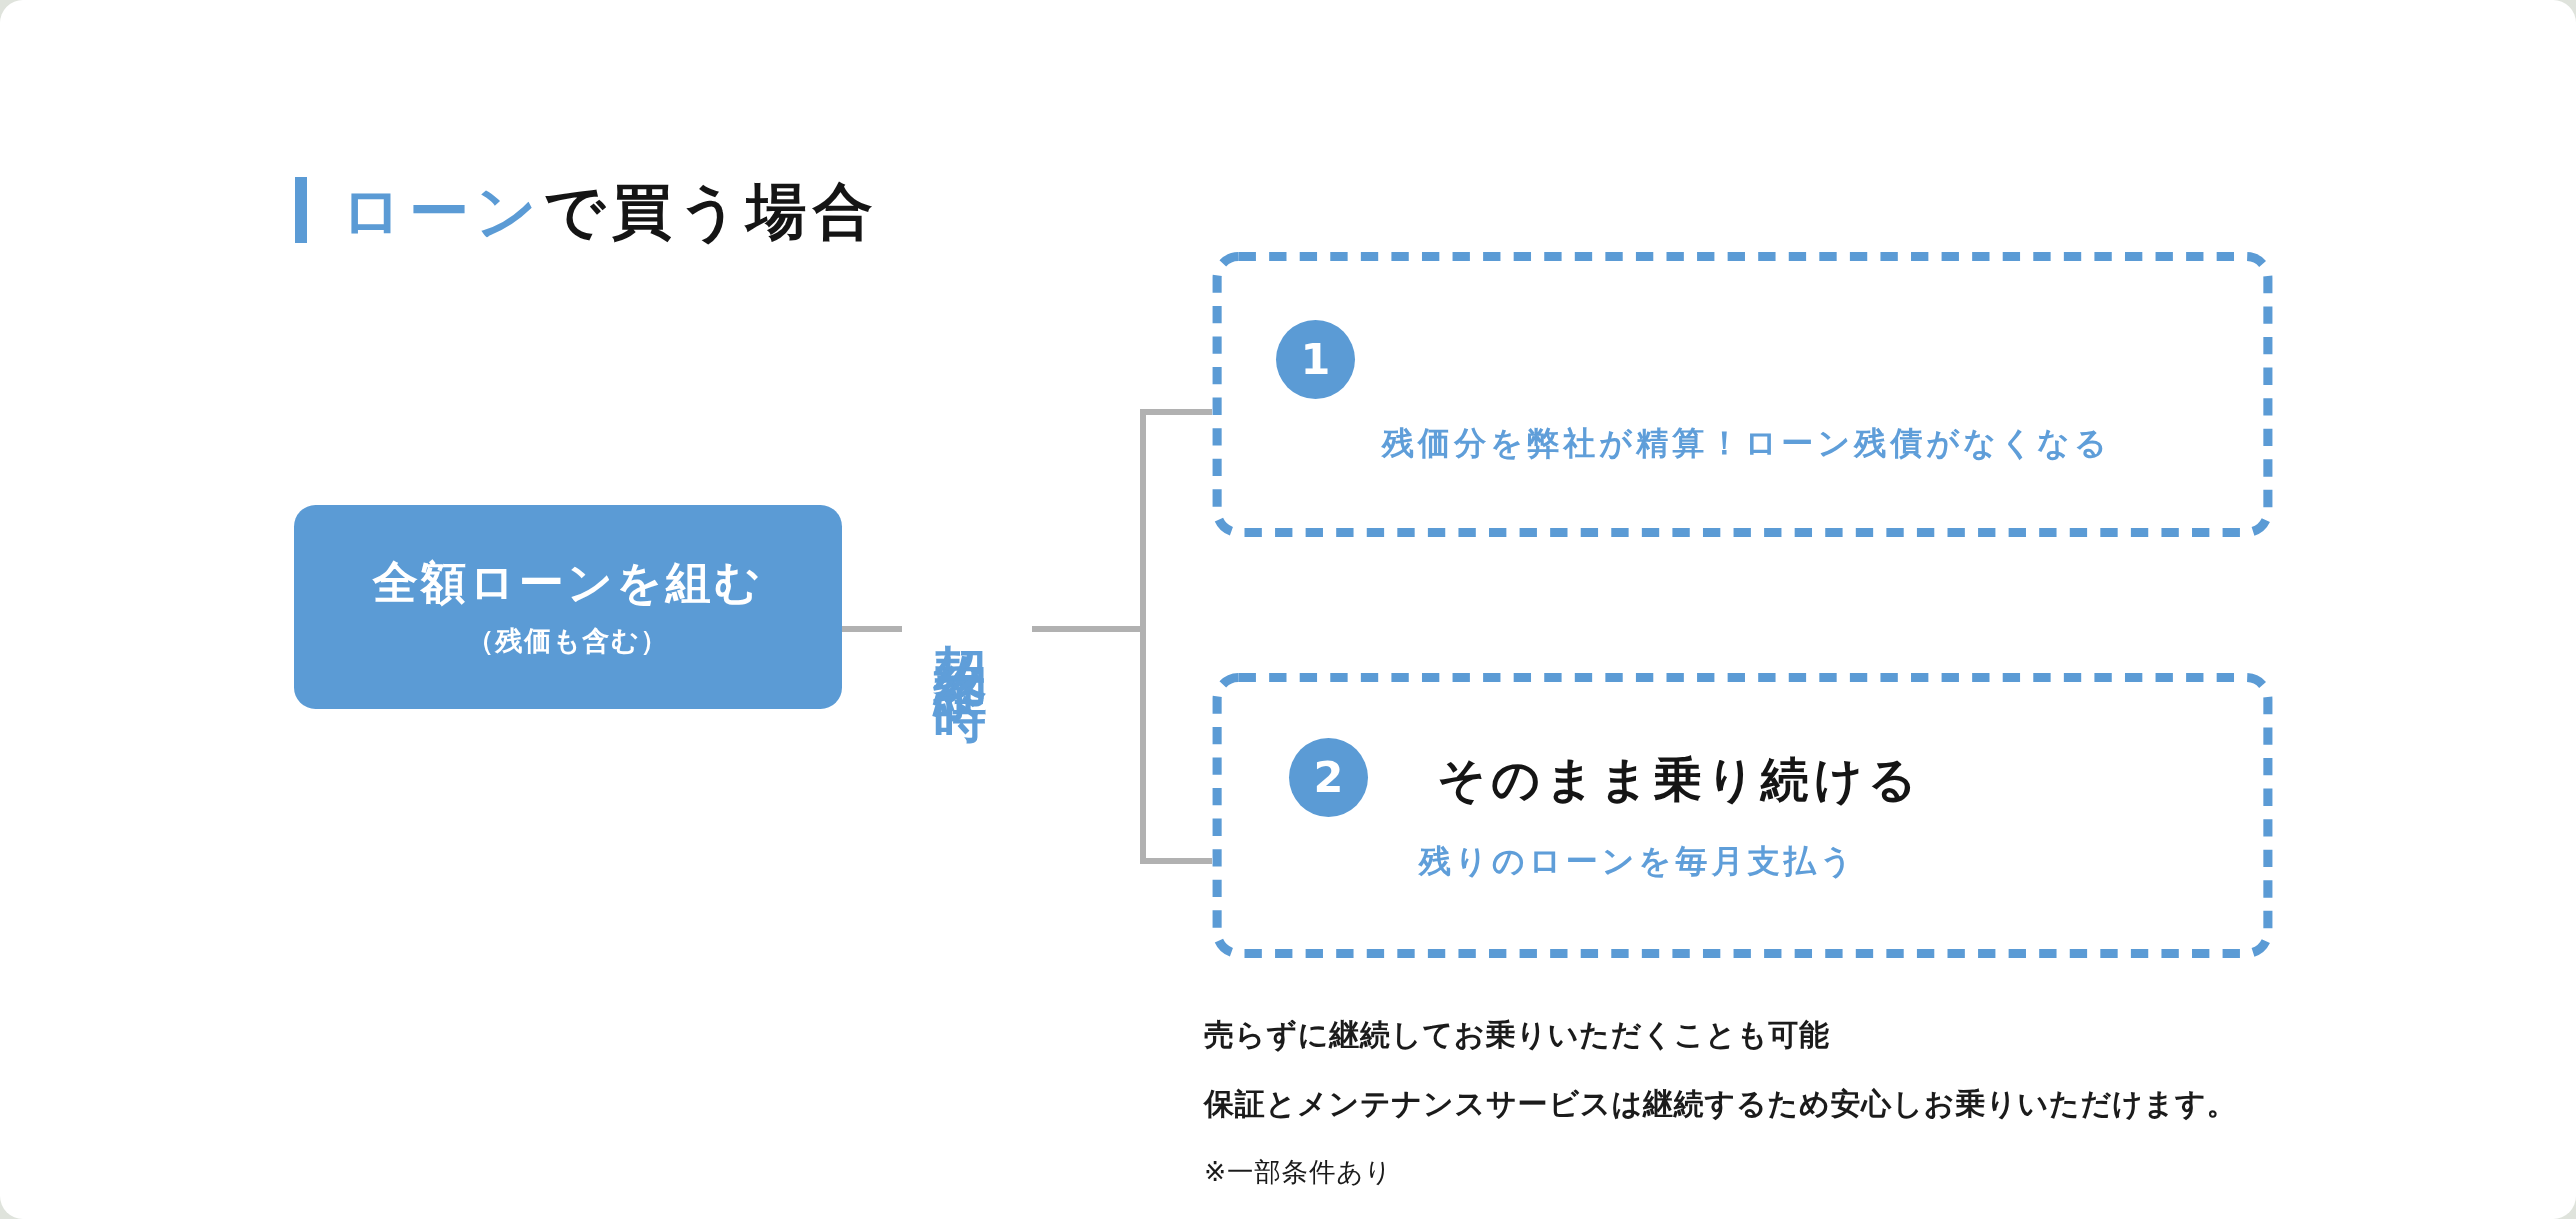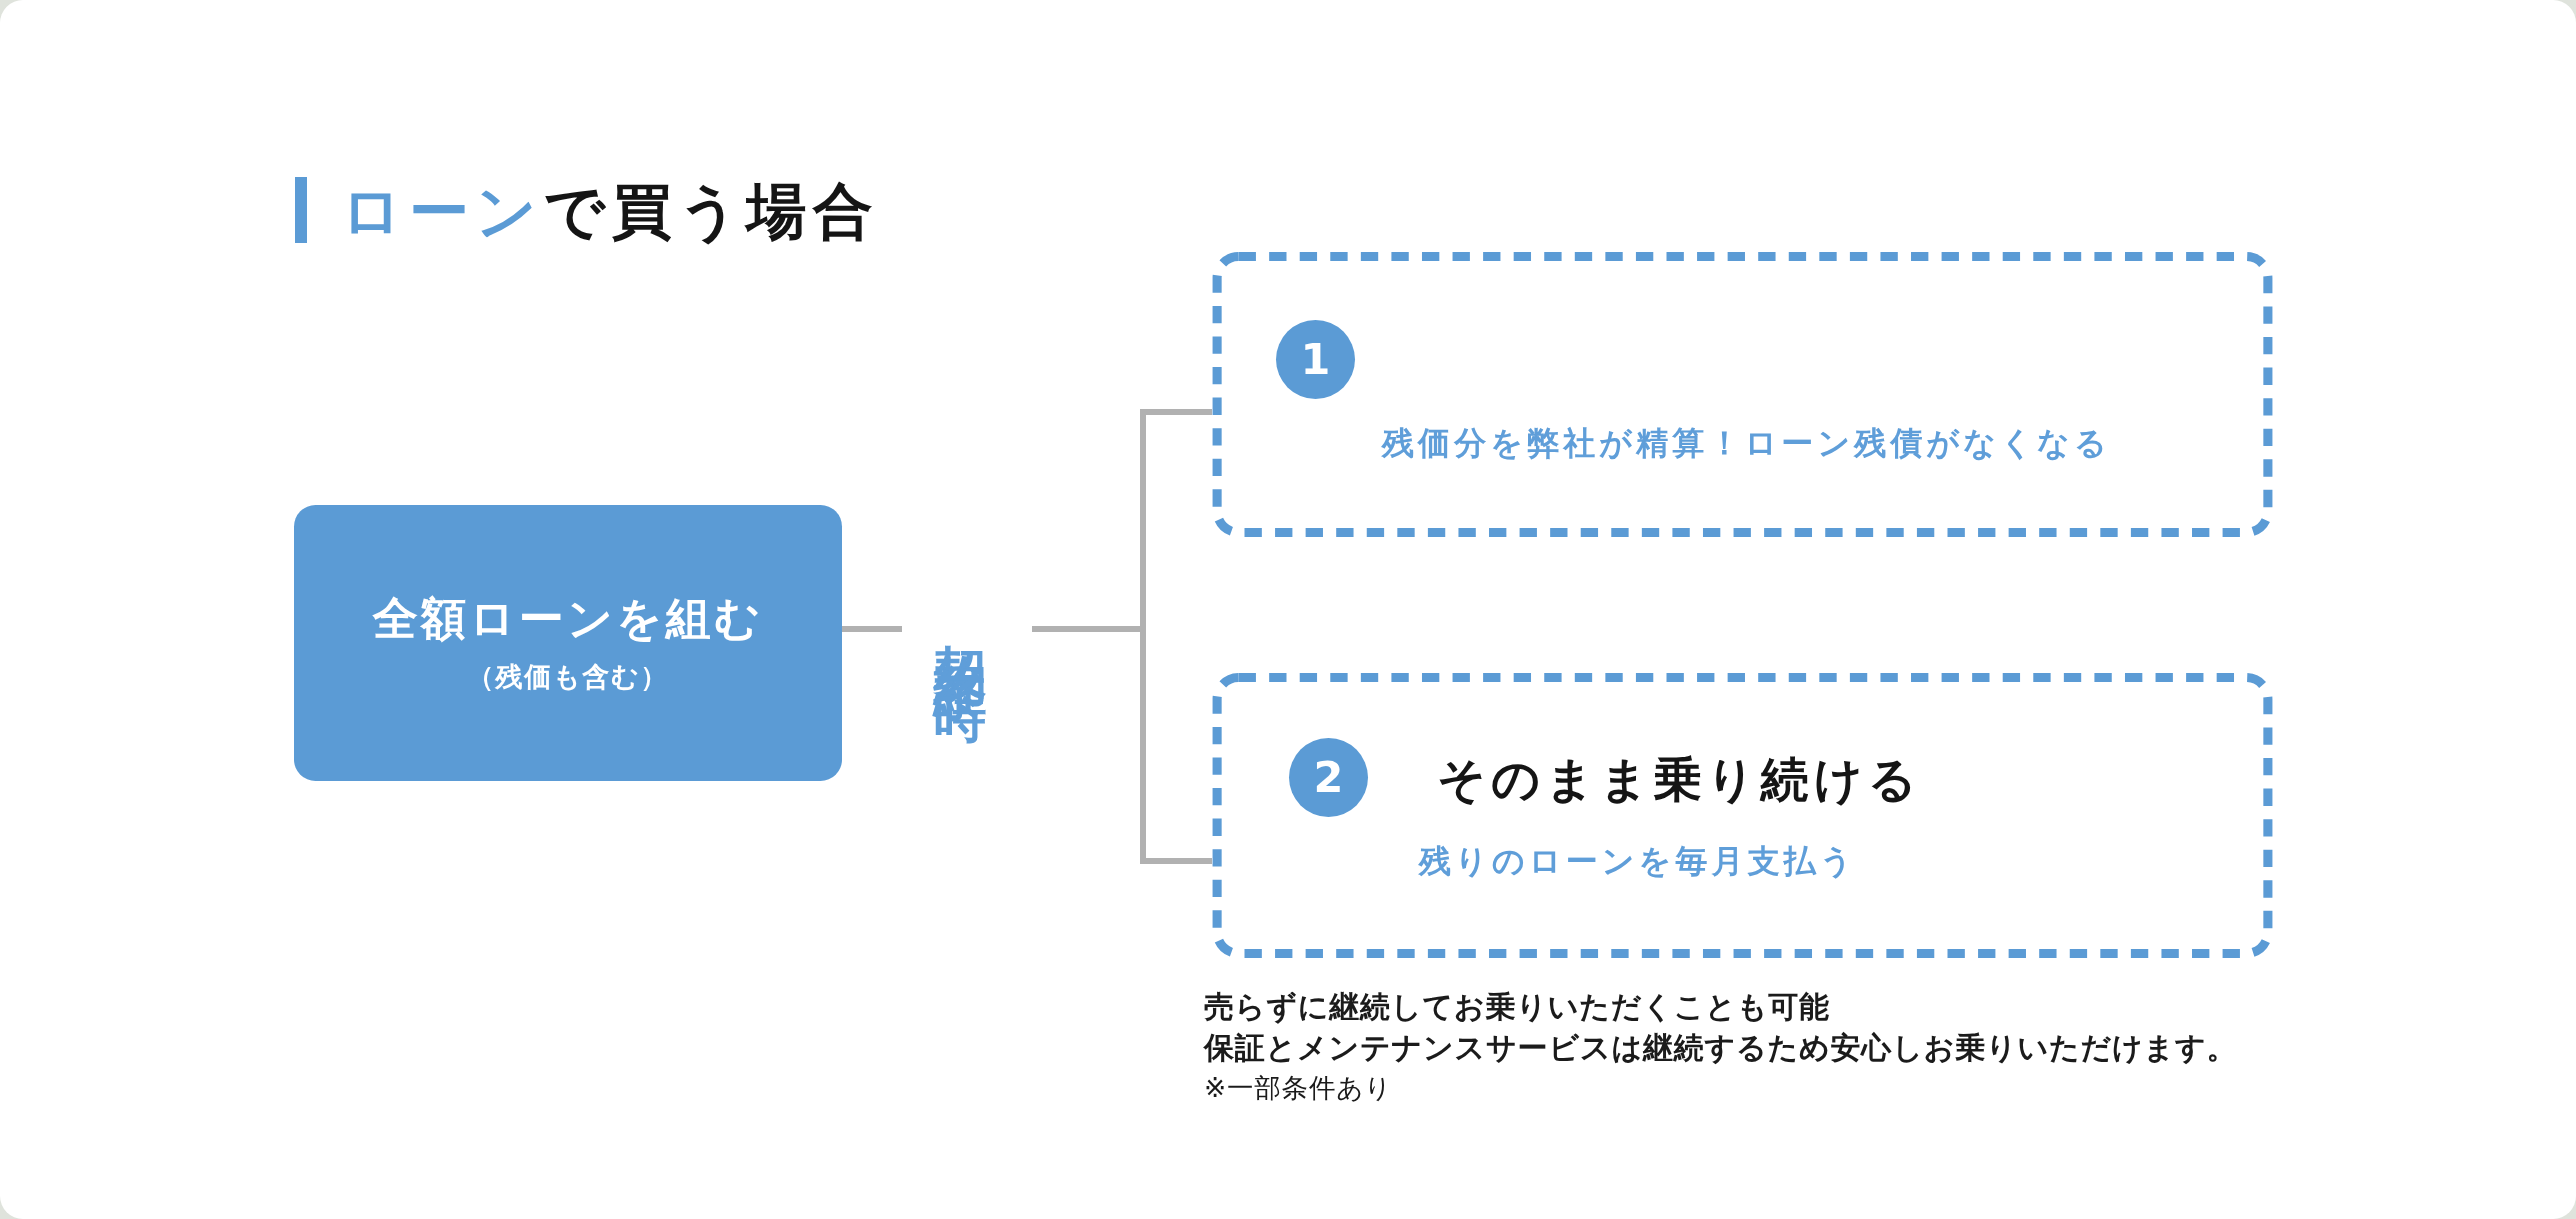--- a/index.html
+++ b/index.html
@@ -33,21 +33,21 @@
   .title-text{
     position:absolute;left:341px;top:177px;height:68px;
     display:flex;align-items:center;
     font-size:60px;font-weight:800;letter-spacing:6.6px;line-height:1;
     white-space:nowrap;
   }
   .t-blue{color:var(--blue);}
   .t-dark{color:var(--dark);text-align:right;}
   
   .root-box{
-    position:absolute;left:294px;top:505px;width:548px;height:276px;
+    position:absolute;left:294px;top:505px;width:548px;height:204px;
     background:var(--blue);border-radius:21.5px;
     display:flex;flex-direction:column;align-items:center;justify-content:center;
     color:#ffffff;text-align:center;
   }
   .root-label{font-size:45px;font-weight:800;letter-spacing:3.3px;line-height:1;white-space:nowrap;}
   .root-sublabel{font-size:27px;font-weight:700;letter-spacing:1.7px;line-height:1;margin-top:21.5px;white-space:nowrap;text-align:right;}
   
   .v-label{
     position:absolute;left:926px;top:463px;width:69px;height:334px;
     writing-mode:vertical-rl;text-orientation:upright;
@@ -84,21 +84,21 @@
   .option-2 .opt-heading{left:225px;top:73px;}
   .opt-desc{
     position:absolute;height:58px;display:flex;align-items:center;
     font-size:32px;font-weight:700;letter-spacing:4.1px;color:var(--blue-text);
     line-height:1;white-space:nowrap;
   }
   .option-1 .opt-desc{left:170px;top:162px;}
   .option-2 .opt-desc{left:207px;top:159px;}
   
   .notes{position:absolute;left:1204px;top:986px;color:var(--note-dark);}
-  .note{white-space:nowrap;}
+  .note{white-space:nowrap;margin-top:28px;}
   .note-1,.note-2{font-size:30px;font-weight:600;letter-spacing:0.8px;line-height:41px;}
   .note-3{font-size:26.5px;font-weight:500;letter-spacing:0.8px;line-height:40px;}
 </style>
 </head>
 <body>
 
 <div class="stage">
 
   <div class="accent-bar"></div>
   <div class="title-text">

